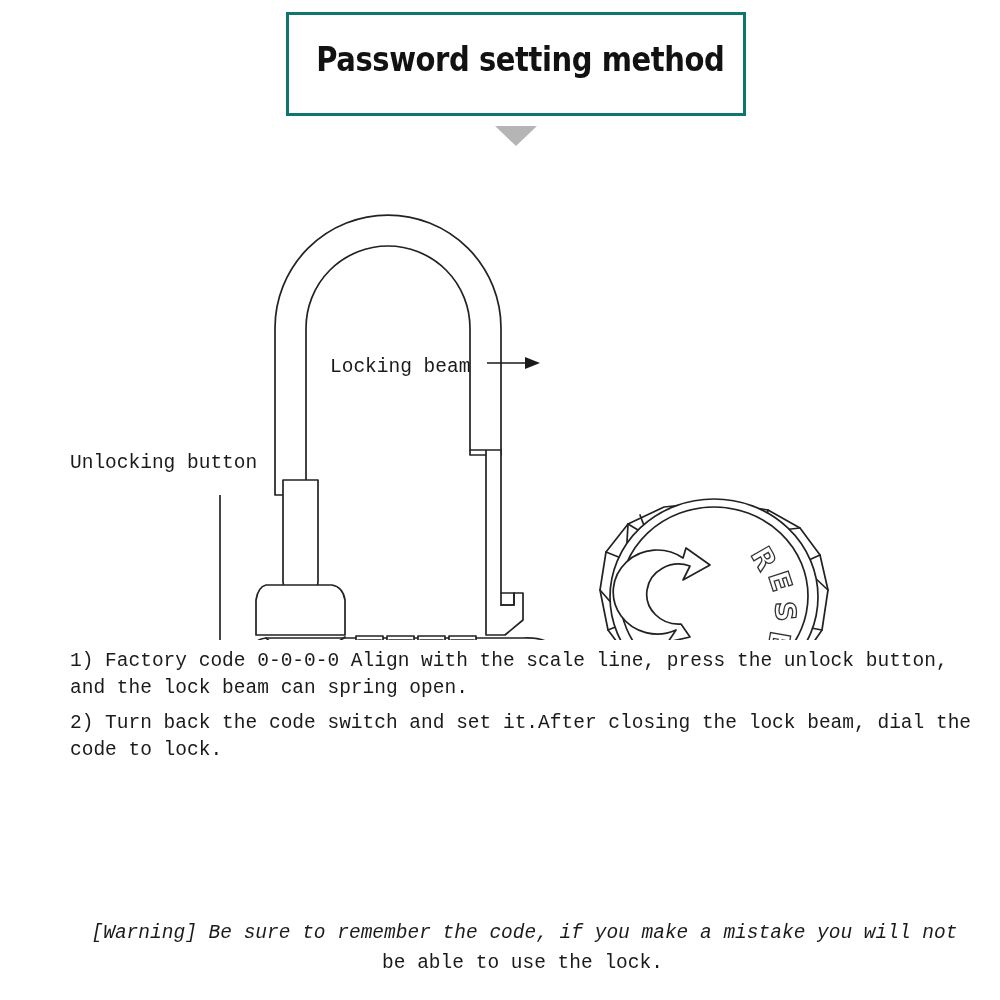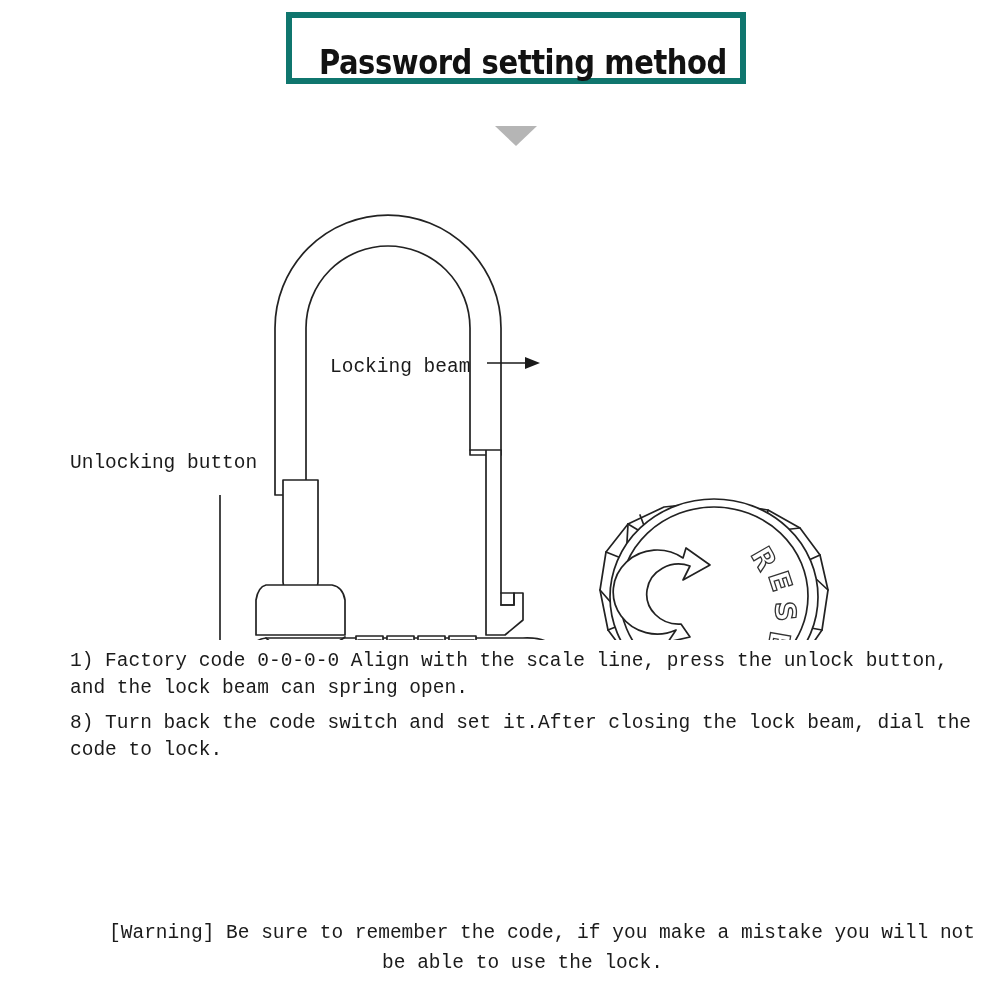--- a/index.html
+++ b/index.html
@@ -17,22 +17,22 @@
     color: #1a1a1a;
     -webkit-font-smoothing: antialiased;
   }
 
   
   #title-box {
     position: absolute;
     left: 286px;
     top: 12px;
     width: 460px;
-    height: 72px;
-    border: 6px solid #0f766e;
+    height: 104px;
+    border: 3px solid #0f766e;
     box-sizing: border-box;
     background: #ffffff;
   }
   #title-text {
     position: absolute;
     left: 0;
     top: 0;
     width: 100%;
     text-align: center;
     padding-top: 25px;
@@ -81,21 +81,21 @@
     position: absolute;
     left: 70px;
     top: 918px;
     width: 905px;
     font-size: 19.5px;
     line-height: 30px;
     text-align: center;
     color: #1b1b1b;
   }
   .wline { display: block; }
-  .wline.first { text-align: right; padding-left: 4px; }
+  .wline.first { text-align: center; padding-left: 4px; font-style: italic; }
   .wline.second { text-align: center; }
 </style>
 </head>
 <body>
 
 <div id="title-box">
   <div id="title-text">Password setting method</div>
 </div>
 
 <svg id="title-arrow" viewBox="0 0 42 20">
@@ -299,19 +299,19 @@
 
   <text class="lbl" x="330" y="222">Locking beam</text>
   <text class="lbl" x="70" y="318">Unlocking button</text>
   <text class="lbl" x="362" y="613">Scale line</text>
   <text class="lbl-big" x="566" y="560">90°</text>
   <text class="lbl" x="594" y="592">Rotary type code switch</text>
 </svg>
 
 <div id="instructions">
   <p class="para">1) Factory code 0-0-0-0 Align with the scale line, press the unlock button, and the lock beam can spring open.</p>
-  <p class="para">8) Turn back the code switch and set it.After closing the lock beam, dial the code to lock.</p>
+  <p class="para">2) Turn back the code switch and set it.After closing the lock beam, dial the code to lock.</p>
 </div>
 
 <div id="warning">
   <span class="wline first">[Warning] Be sure to remember the code, if you make a mistake you will not</span>
   <span class="wline second">be able to use the lock.</span>
 </div>
 
 </body></html>

